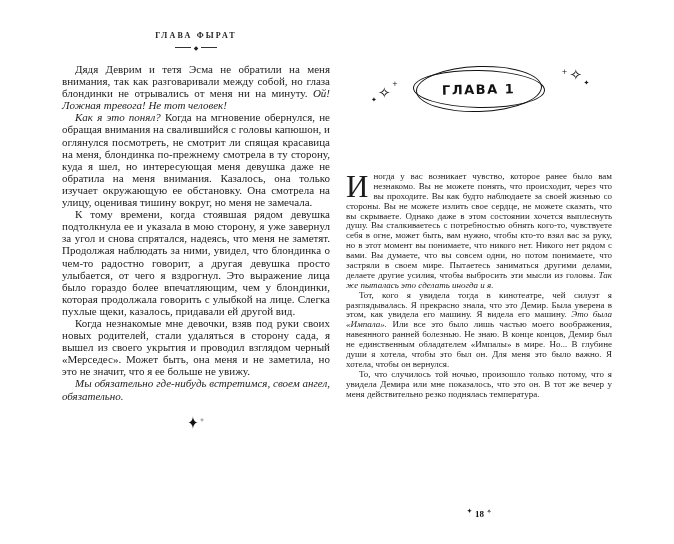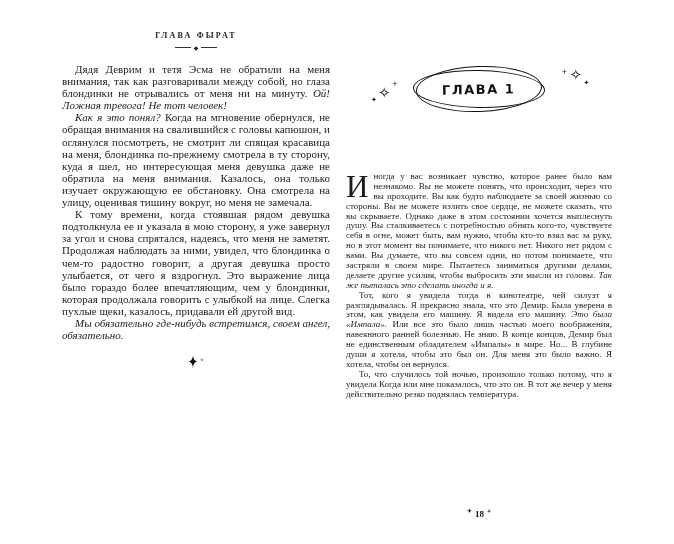--- a/index.html
+++ b/index.html
@@ -137,20 +137,21 @@
     <div class="ornament">
       <span class="orn-line"></span>
       <span class="orn-diamond">◆</span>
       <span class="orn-line"></span>
     </div>
 
     <div class="body-text">
       <p><span>Дядя Деврим и тетя Эсма не обратили на меня внимания, так как разговаривали между собой, но глаза блондинки не отрывались от меня ни на минуту. </span><span class="italic">Ой! Ложная тревога! Не тот человек!</span></p>
       <p><span class="italic">Как я это понял?</span><span> Когда на мгновение обернулся, не обращая внимания на свалившийся с головы капюшон, и оглянулся посмотреть, не смотрит ли спящая красавица на меня, блондинка по-прежнему смотрела в ту сторону, куда я шел, но интересующая меня девушка даже не обратила на меня внимания. Казалось, она только изучает окружающую ее обстановку. Она смотрела на улицу, оценивая тишину вокруг, но меня не замечала.</span></p>
       <p>К тому времени, когда стоявшая рядом девушка подтолкнула ее и указала в мою сторону, я уже завернул за угол и снова спрятался, надеясь, что меня не заметят. Продолжая наблюдать за ними, увидел, что блондинка о чем-то радостно говорит, а другая девушка просто улыбается, от чего я вздрогнул. Это выражение лица было гораздо более впечатляющим, чем у блондинки, которая продолжала говорить с улыбкой на лице. Слегка пухлые щеки, казалось, придавали ей другой вид.</p>
+      <p>Когда незнакомые мне девочки, взяв под руки своих новых родителей, стали удаляться в сторону сада, я вышел из своего укрытия и проводил взглядом черный «Мерседес». Может быть, она меня и не заметила, но это не значит, что я ее больше не увижу.</p>
       <p class="italic">Мы обязательно где-нибудь встретимся, своем ангел, обязательно.</p>
     </div>
 
     <div class="end-star">
       <span class="main">✦</span><span class="tiny">✧</span>
     </div>
   </div>
 
   <div class="page right">
 
@@ -168,21 +169,21 @@
       <span class="sparkle sparkle-right">
         <span class="big">✧</span>
         <span class="small">✦</span>
         <span class="plus">+</span>
       </span>
     </div>
 
     <div class="chapter-text">
       <p class="opening"><span class="dropcap">И</span><span>ногда у вас возникает чувство, которое ранее было вам незнакомо. Вы не можете понять, что происходит, через что вы проходите. Вы как будто наблюдаете за своей жизнью со стороны. Вы не можете излить свое сердце, не можете сказать, что вы скрываете. Однако даже в этом состоянии хочется выплеснуть душу. Вы сталкиваетесь с потребностью обнять кого-то, чувствуете себя в огне, может быть, вам нужно, чтобы кто-то взял вас за руку, но в этот момент вы понимаете, что никого нет. Никого нет рядом с вами. Вы думаете, что вы совсем одни, но потом понимаете, что застряли в своем мире. Пытаетесь заниматься другими делами, делаете другие усилия, чтобы выбросить эти мысли из головы. </span><span class="italic">Так же пыталась это сделать иногда и я.</span></p>
       <p><span>Тот, кого я увидела тогда в кинотеатре, чей силуэт я разглядывалась. Я прекрасно знала, что это Демир. Была уверена в этом, как увидела его машину. Я видела его машину. </span><span class="italic">Это была «Импала».</span><span> Или все это было лишь частью моего воображения, навеянного ранней болезнью. Не знаю. В конце концов, Демир был не единственным обладателем «Импалы» в мире. Но... В глубине души я хотела, чтобы это был он. Для меня это было важно. Я хотела, чтобы он вернулся.</span></p>
-      <p>То, что случилось той ночью, произошло только потому, что я увидела Когда или мне показалось, что это он. В тот же вечер у меня действительно резко поднялась температура.</p>
+      <p>То, что случилось той ночью, произошло только потому, что я увидела Демира или мне показалось, что это он. В тот же вечер у меня действительно резко поднялась температура.</p>
     </div>
 
     <div class="folio">
       <span class="star-l">✦</span><span>18</span><span class="star-r">✧</span>
     </div>
 
   </div>
 </div>
 
 </body></html>

